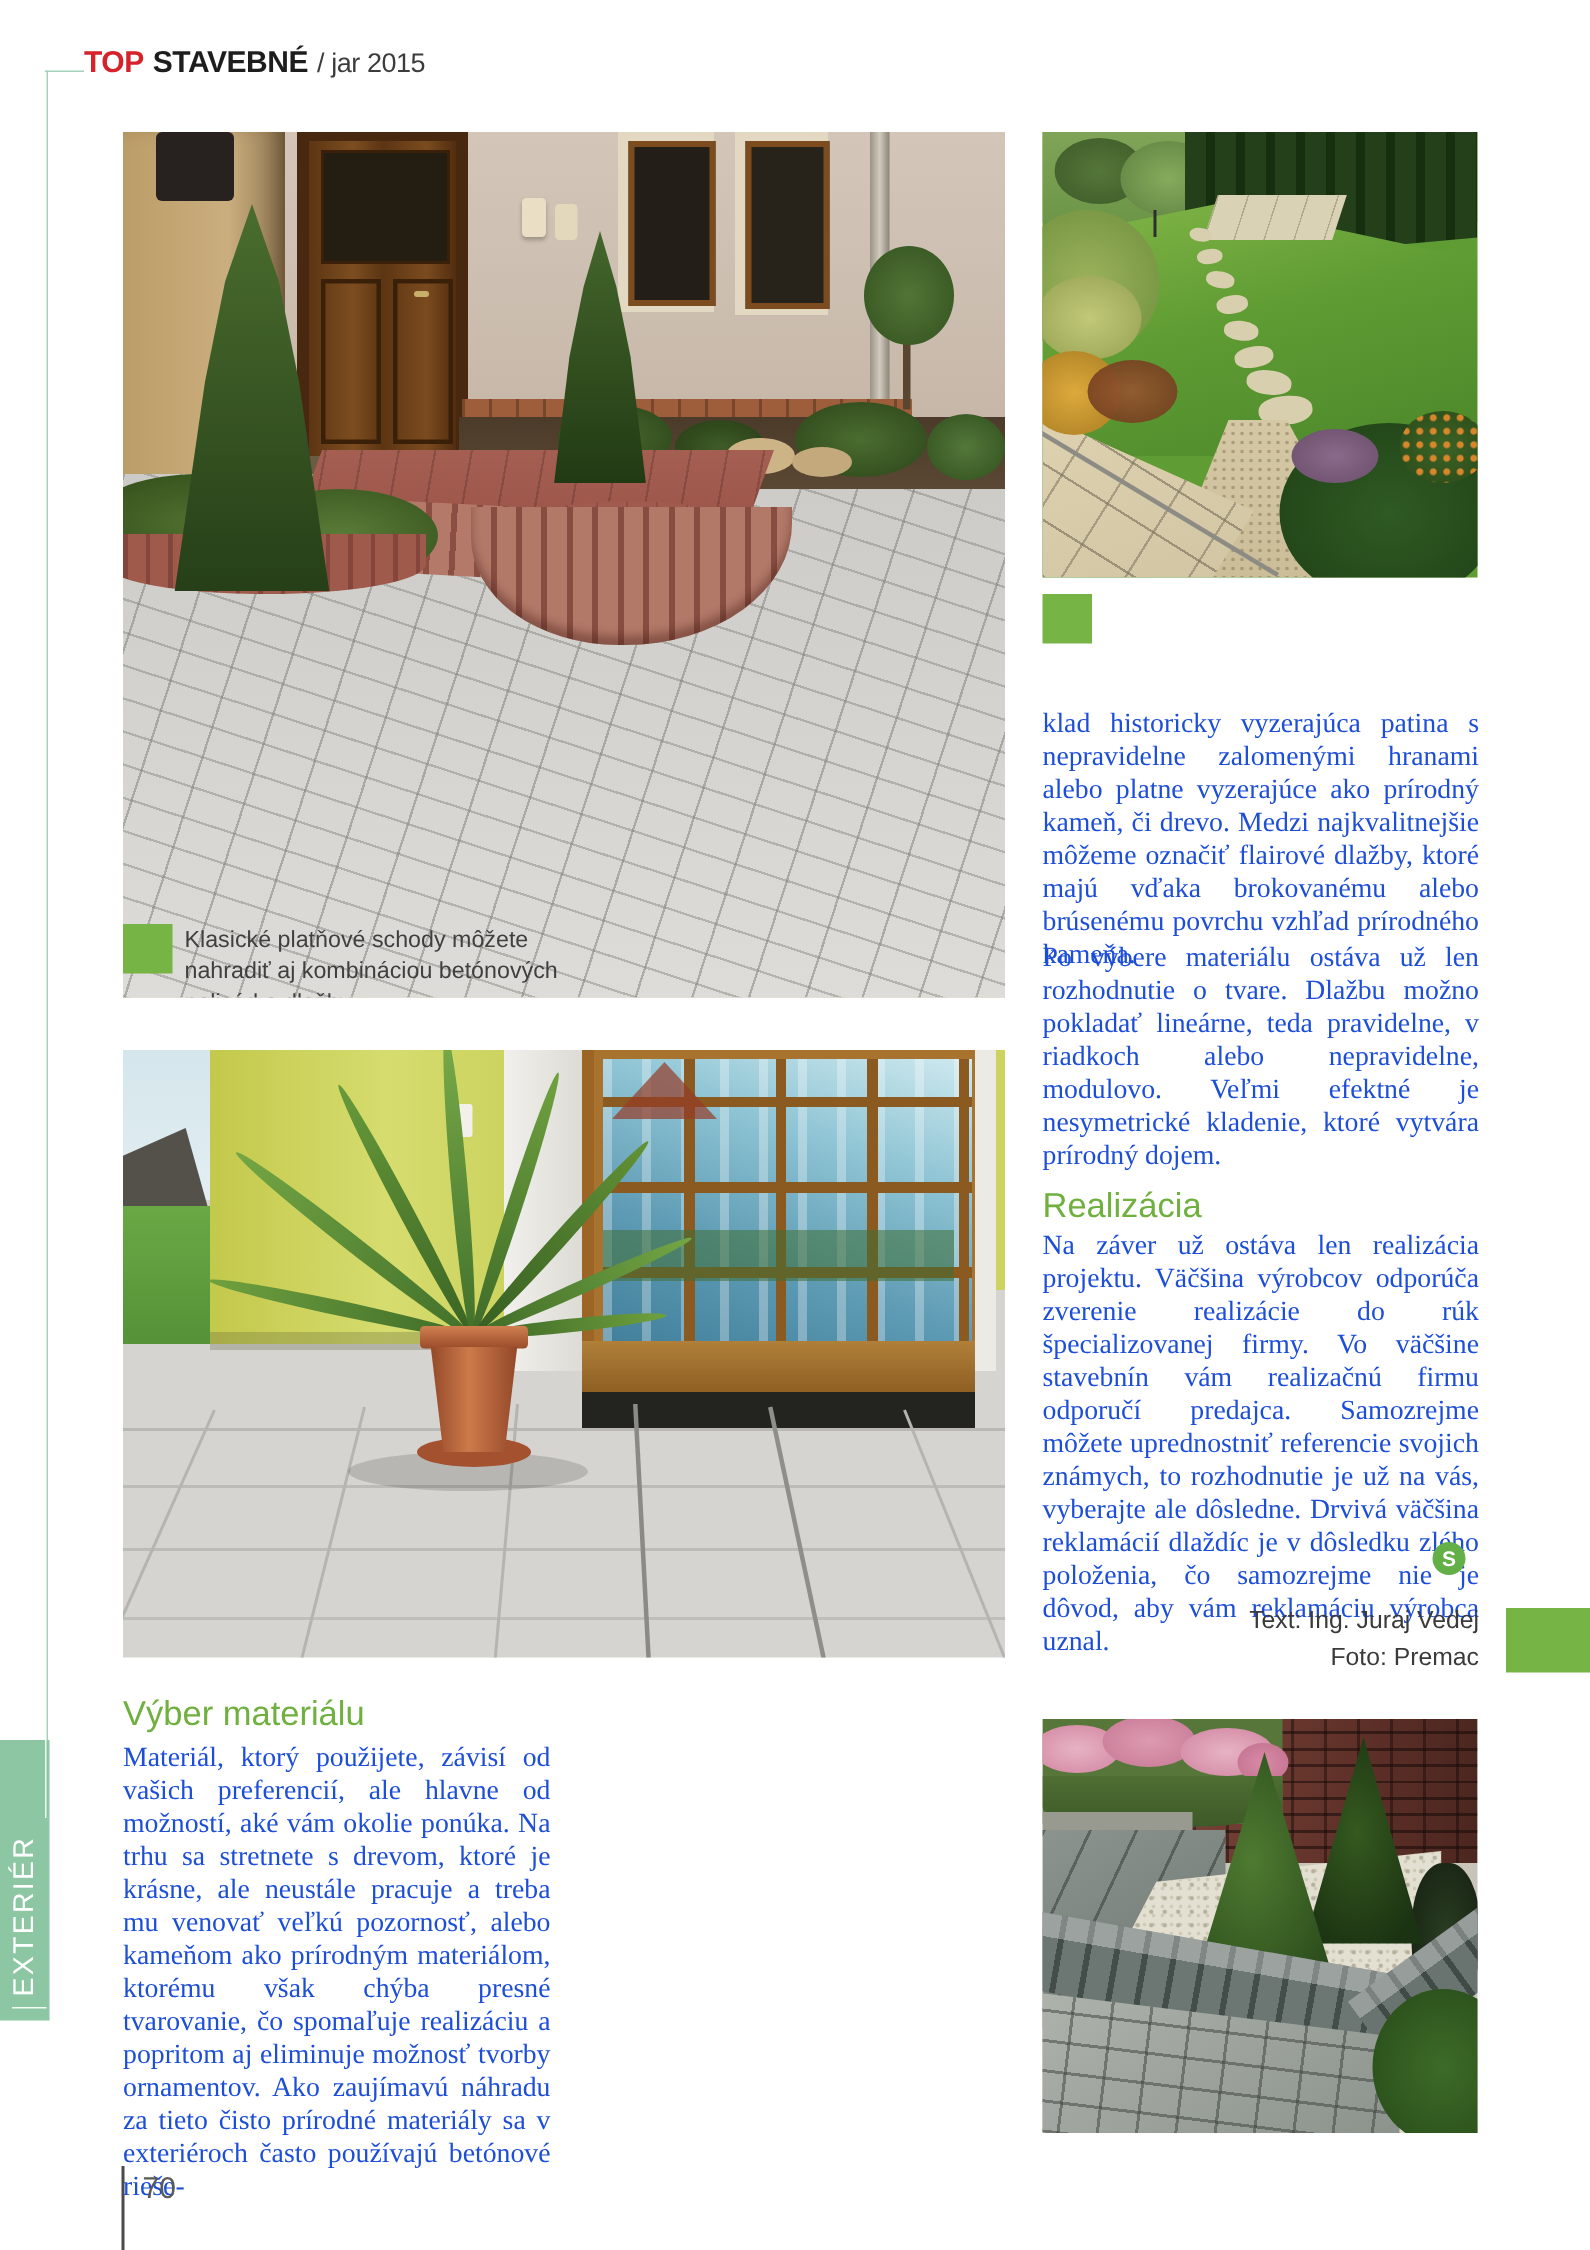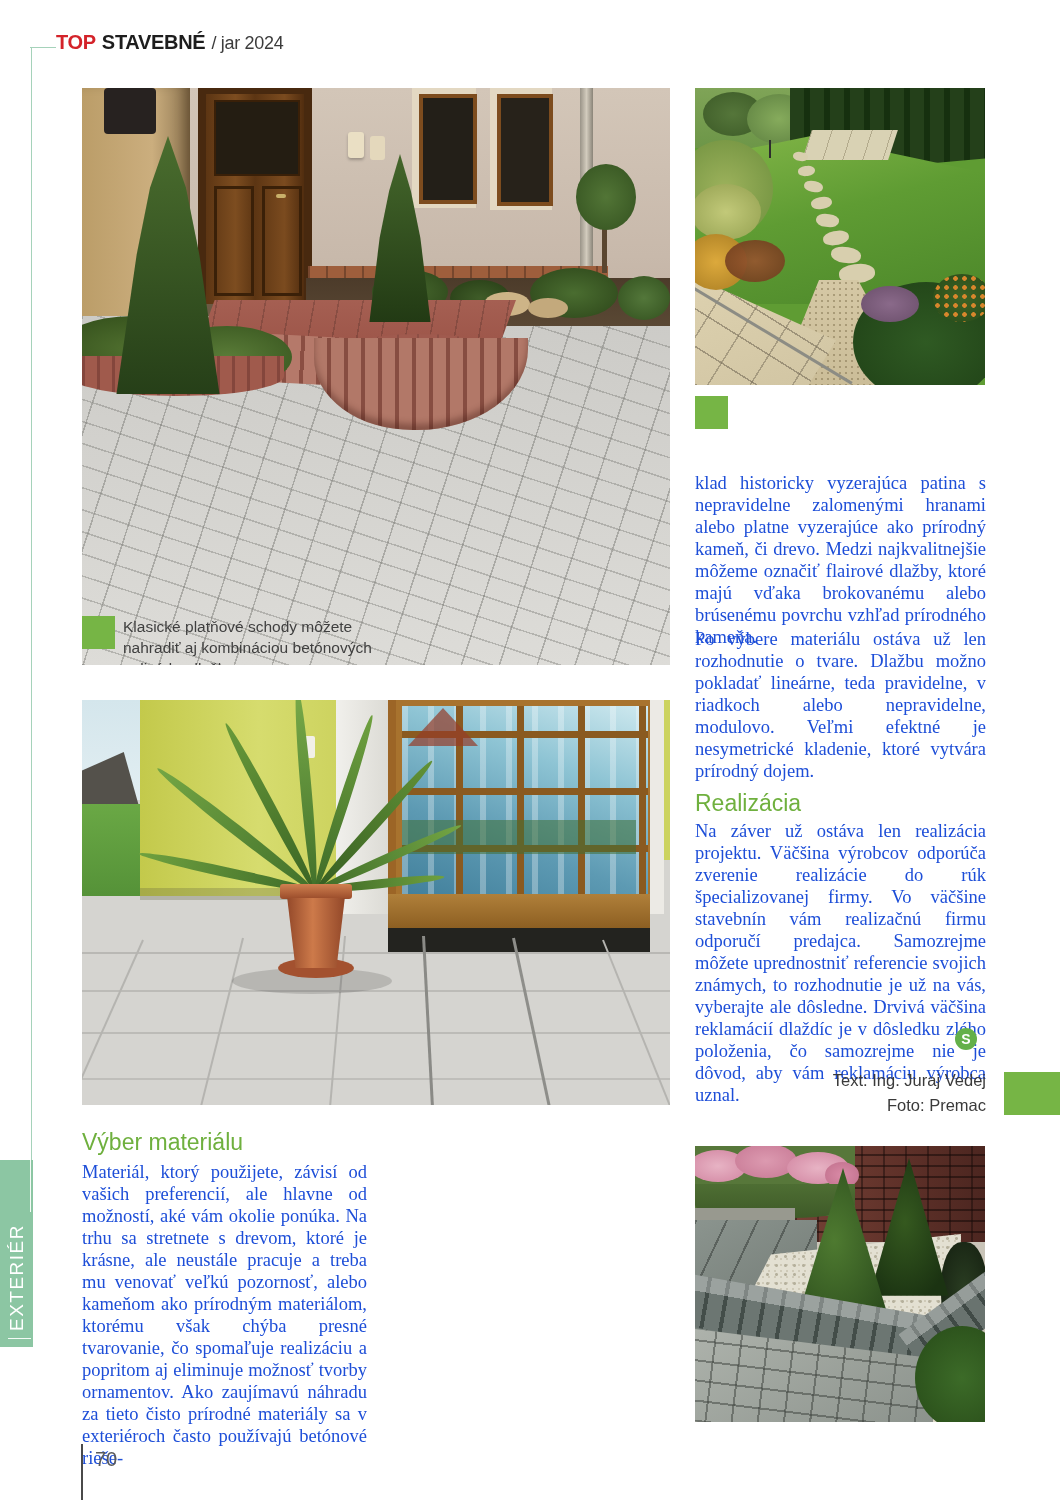--- a/index.html
+++ b/index.html
@@ -28,21 +28,21 @@
   .photo{overflow:hidden;}
   .frond{position:absolute;border-radius:50%;transform-origin:left center;}
   .stone{position:absolute;background:#d8cfae;border-radius:45%;}
 </style>
 </head>
 <body>
 
 <div class="page">
 
   <div class="abs hdr" style="left:56px;top:31px;">
-    <span class="kick">TOP</span><span class="ttl">STAVEBNÉ</span><span class="iss">/ jar 2024</span>
+    <span class="kick">TOP</span><span class="ttl">STAVEBNÉ</span><span class="iss">/ jar 2015</span>
   </div>
   <div class="abs" style="left:30px;top:47px;width:26px;height:1px;background:#a5d2ba;"></div>
   <div class="abs" style="left:31px;top:47px;width:1px;height:1113px;background:#a5d2ba;"></div>
 
   <div class="abs photo" style="left:82px;top:88px;width:588px;height:577px;background:#cbbcae;">
     <div class="abs" style="left:0;top:0;width:588px;height:240px;background:linear-gradient(180deg,#d3c6b8,#c8b9ab 70%,#c1b1a3);"></div>
     <div class="abs" style="left:0;top:0;width:108px;height:252px;background:linear-gradient(90deg,#bb9d68,#cbae7e 65%,#8f7752);box-shadow:inset -12px 0 14px -8px rgba(60,40,20,.55);"></div>
     <div class="abs" style="left:22px;top:0;width:52px;height:46px;background:#272220;border-radius:4px;"></div>
     <div class="abs" style="left:116px;top:0;width:114px;height:222px;background:#48290f;"></div>
     <div class="abs" style="left:124px;top:6px;width:98px;height:210px;background:linear-gradient(90deg,#5c3513,#7d4d20 30%,#5c3513 50%,#7b4b1f 80%,#512d0f);">

